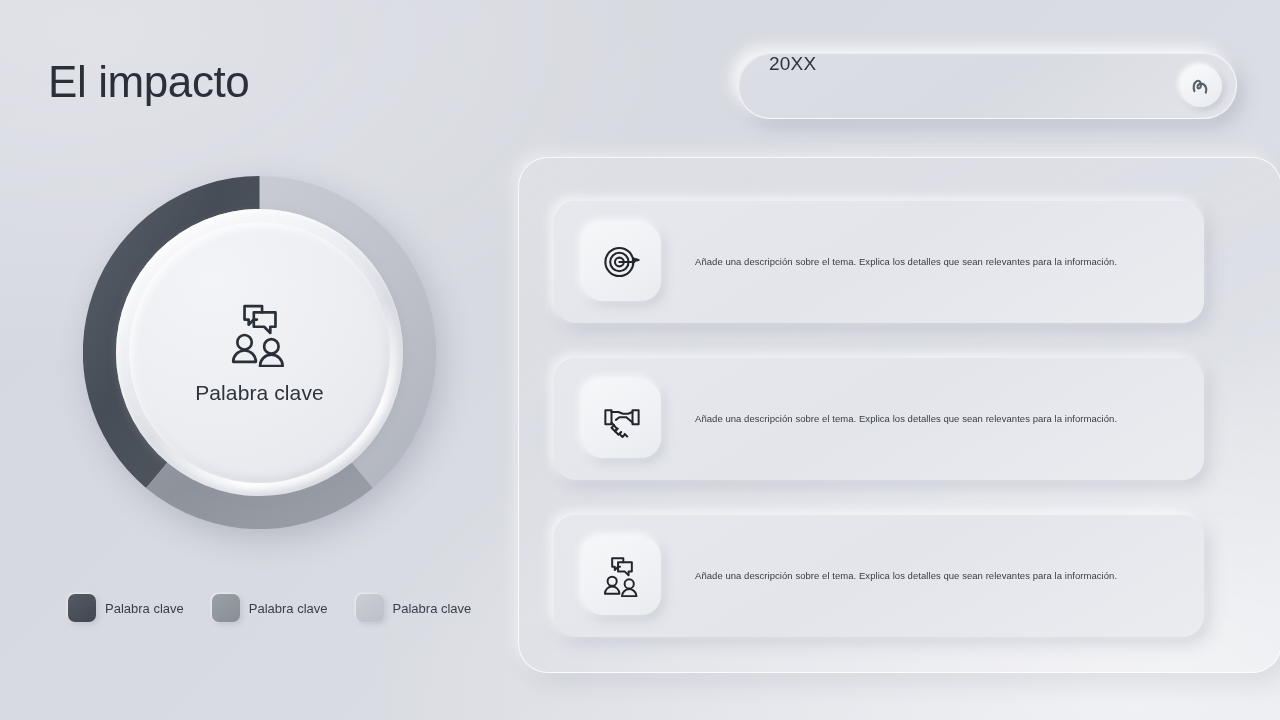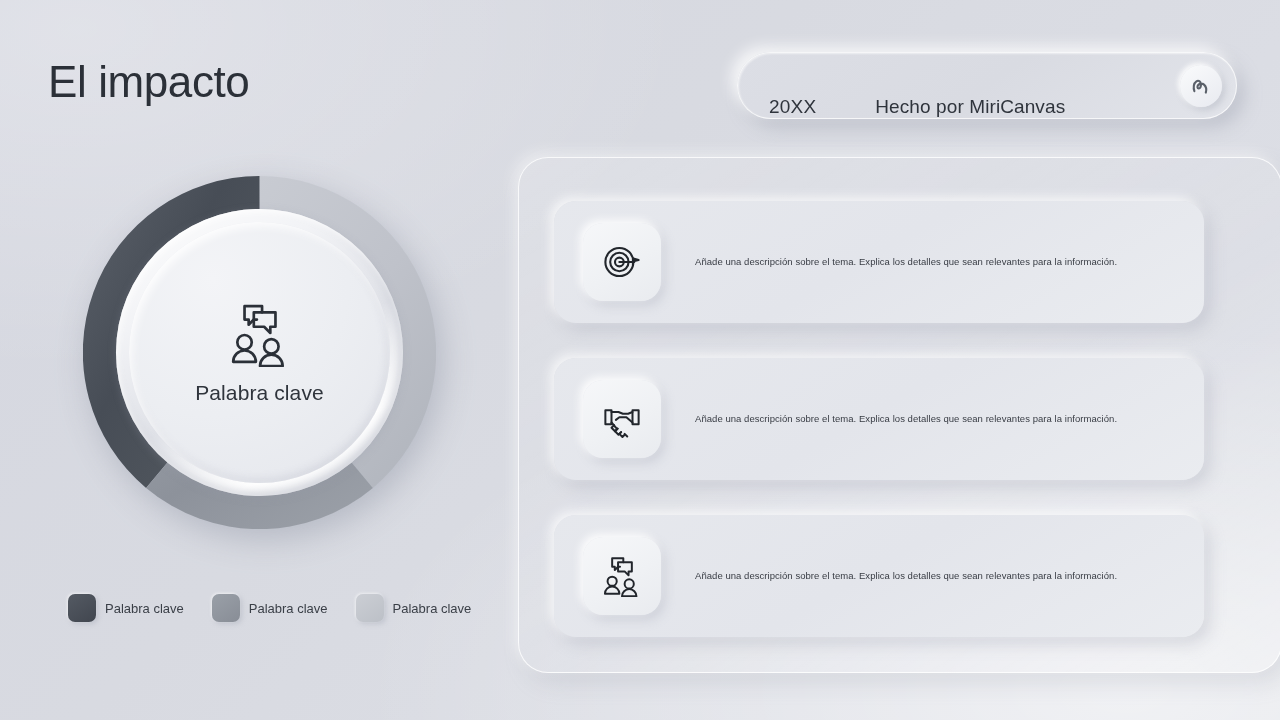--- a/index.html
+++ b/index.html
@@ -44,21 +44,21 @@
     width: 498px;
     height: 65px;
     border-radius: 34px;
     background: linear-gradient(145deg, #dcdee5 0%, #d9dbe2 50%, #e2e4ea 100%);
     border: 1.5px solid rgba(255,255,255,0.75);
     box-shadow:
       -6px -6px 14px rgba(255,255,255,0.75),
       7px 8px 18px rgba(150,155,170,0.40),
       inset 1px 1px 2px rgba(255,255,255,0.55);
     display: flex;
-    align-items: flex-end;
+    align-items: flex-start;
   }
   .pill-year {
     margin-left: 31px;
     font-size: 19px;
     color: #2f343c;
     letter-spacing: 0.2px;
     white-space: nowrap;
   }
   .pill-made {
     margin-left: 59px;
@@ -222,21 +222,20 @@
 </style>
 </head>
 <body>
 
 <div class="slide">
 
   <div class="page-title">El impacto</div>
 
   <div class="top-pill">
     <span class="pill-year">20XX</span>
-    <span class="pill-made">Hecho por MiriCanvas</span>
     <span class="pill-logo">
       <svg width="24" height="24" viewBox="0 0 24 24" fill="none" stroke="#5a6069" stroke-width="2.1" stroke-linecap="round">
         <path d="M5.4 17.2 C4.1 13.6 4.6 9.1 7.4 7.3 C9.6 5.9 11.6 7.5 11.9 10.1 C12.2 12.8 11.1 14.6 9.7 14.5 C8.3 14.4 8.0 12.4 9.2 11.0 C10.6 9.4 13.2 9.0 15.0 10.6 C17.2 12.6 17.5 16.3 16.8 18.6"></path>
       </svg>
     </span>
   </div>
 
   <div class="donut-wrap">
     <div class="donut-ring">
       <svg width="353" height="353" viewBox="0 0 353 353">

